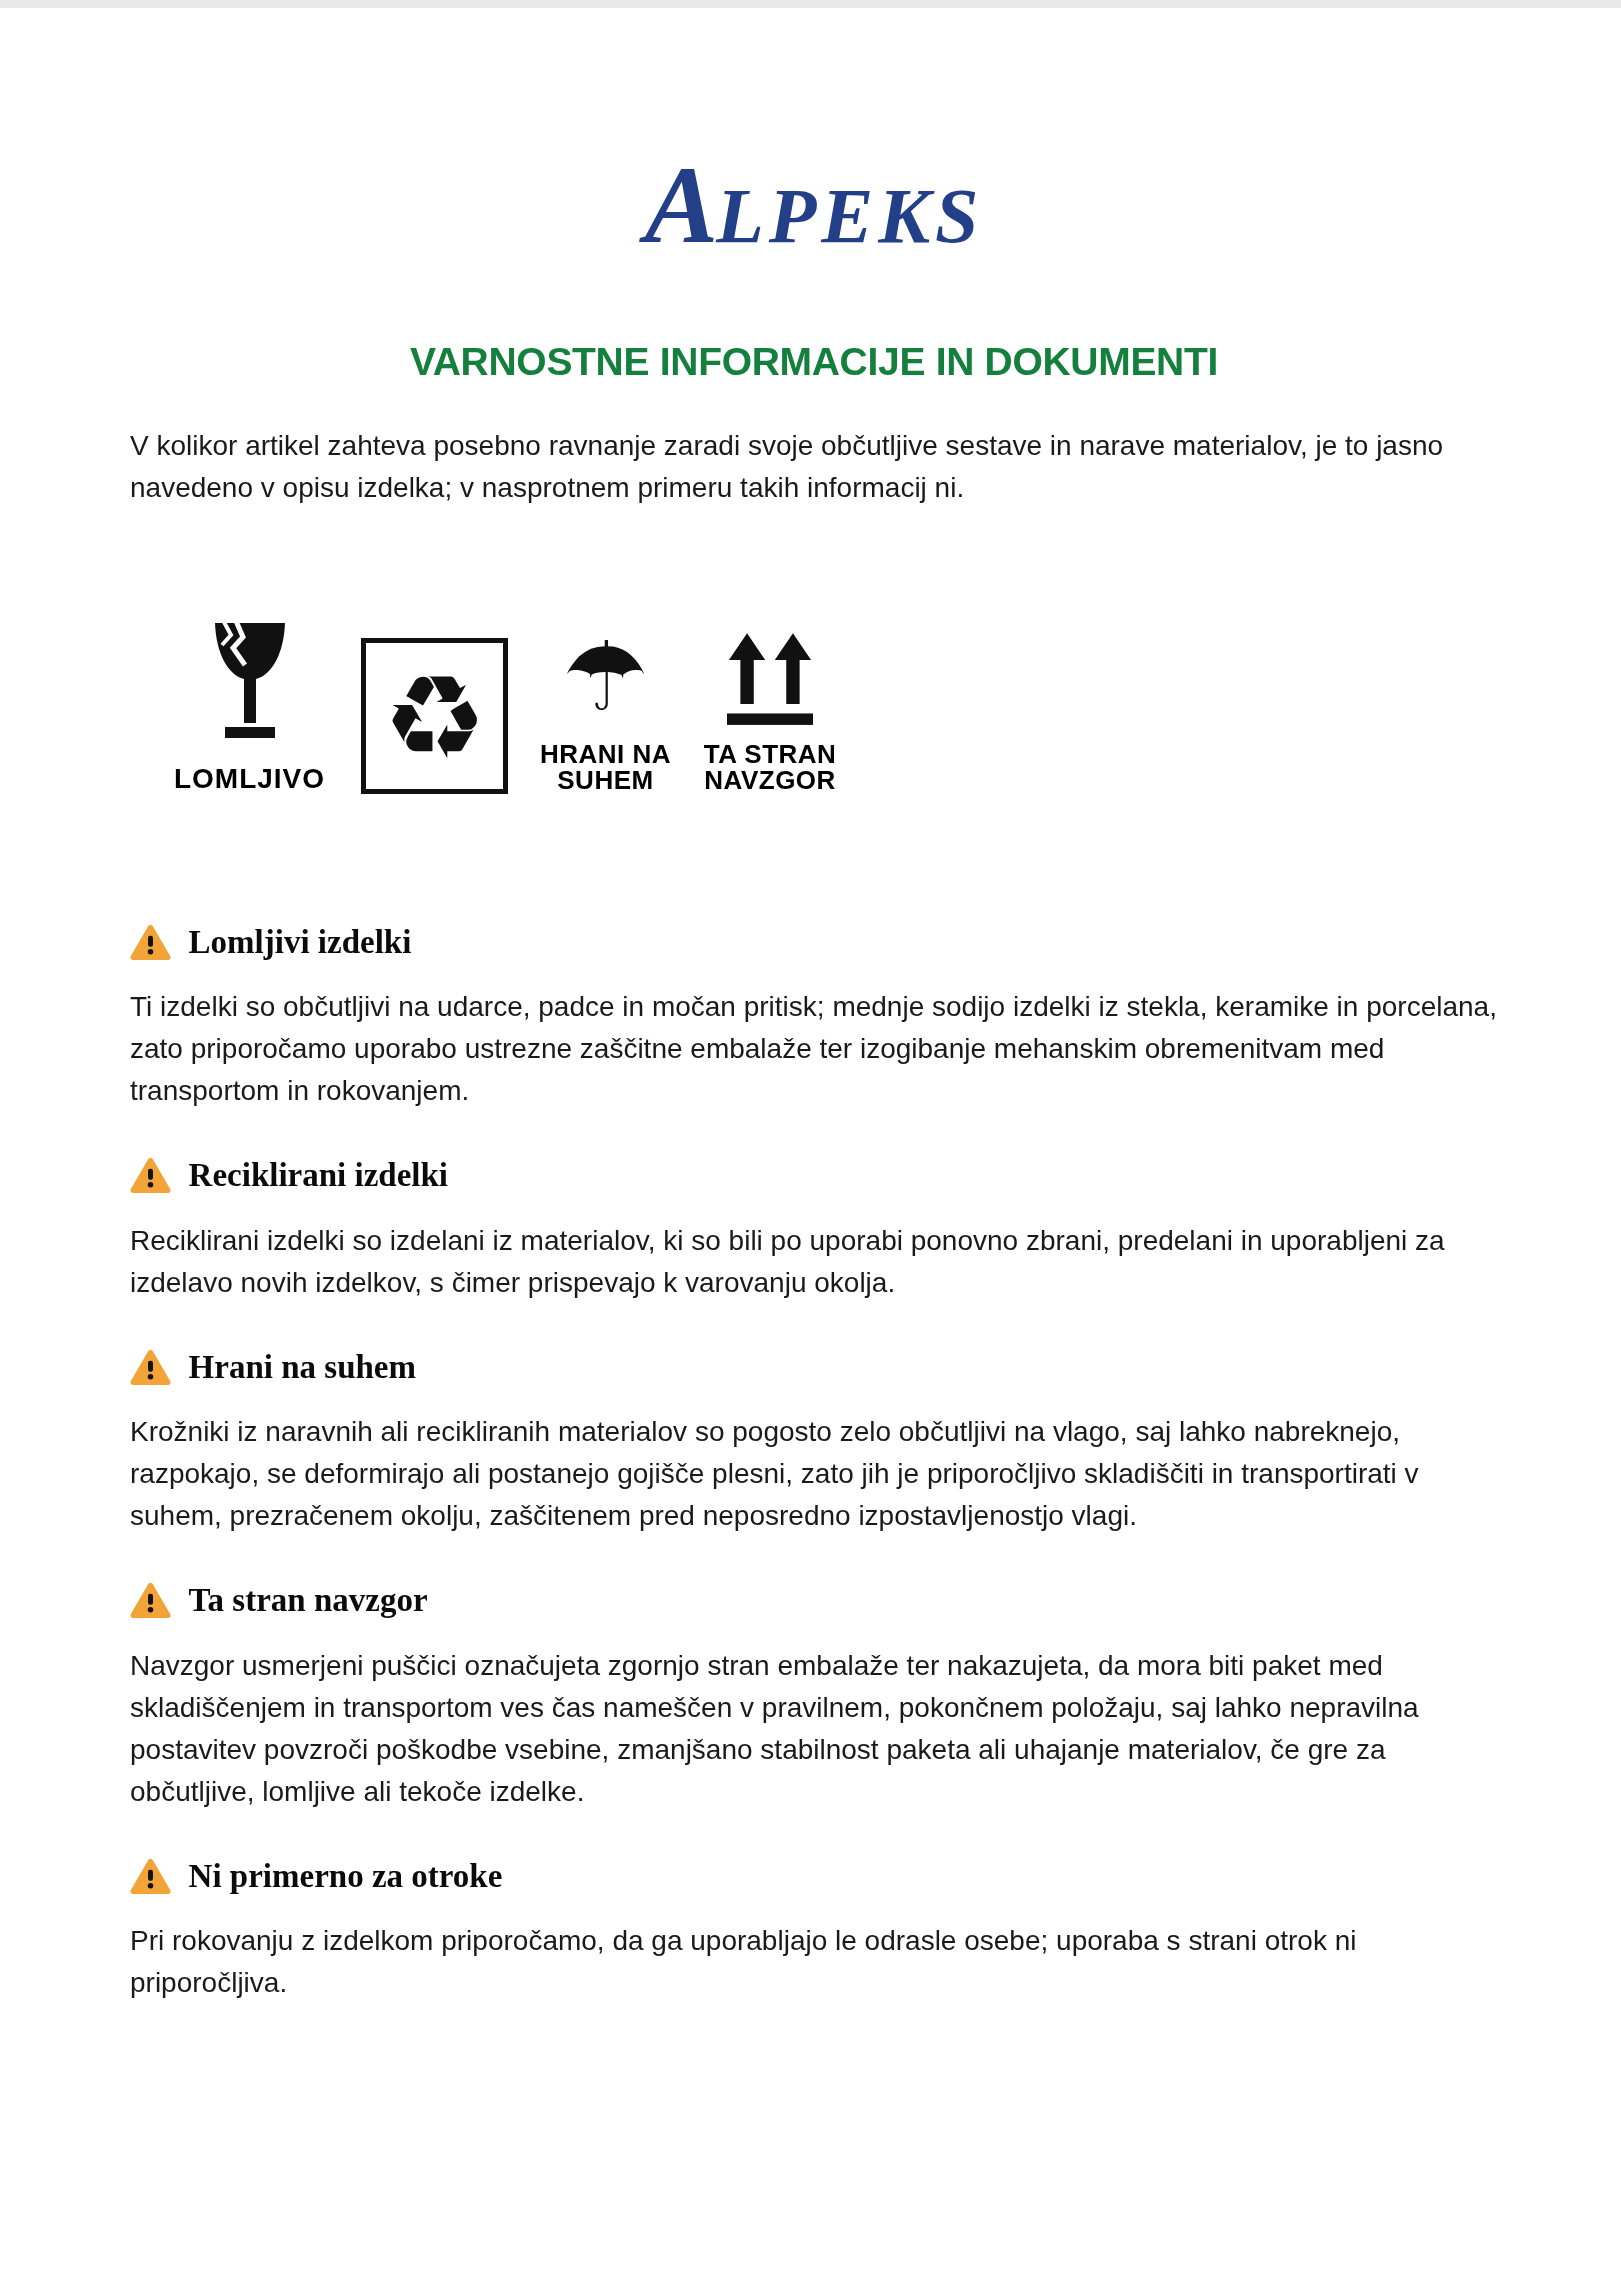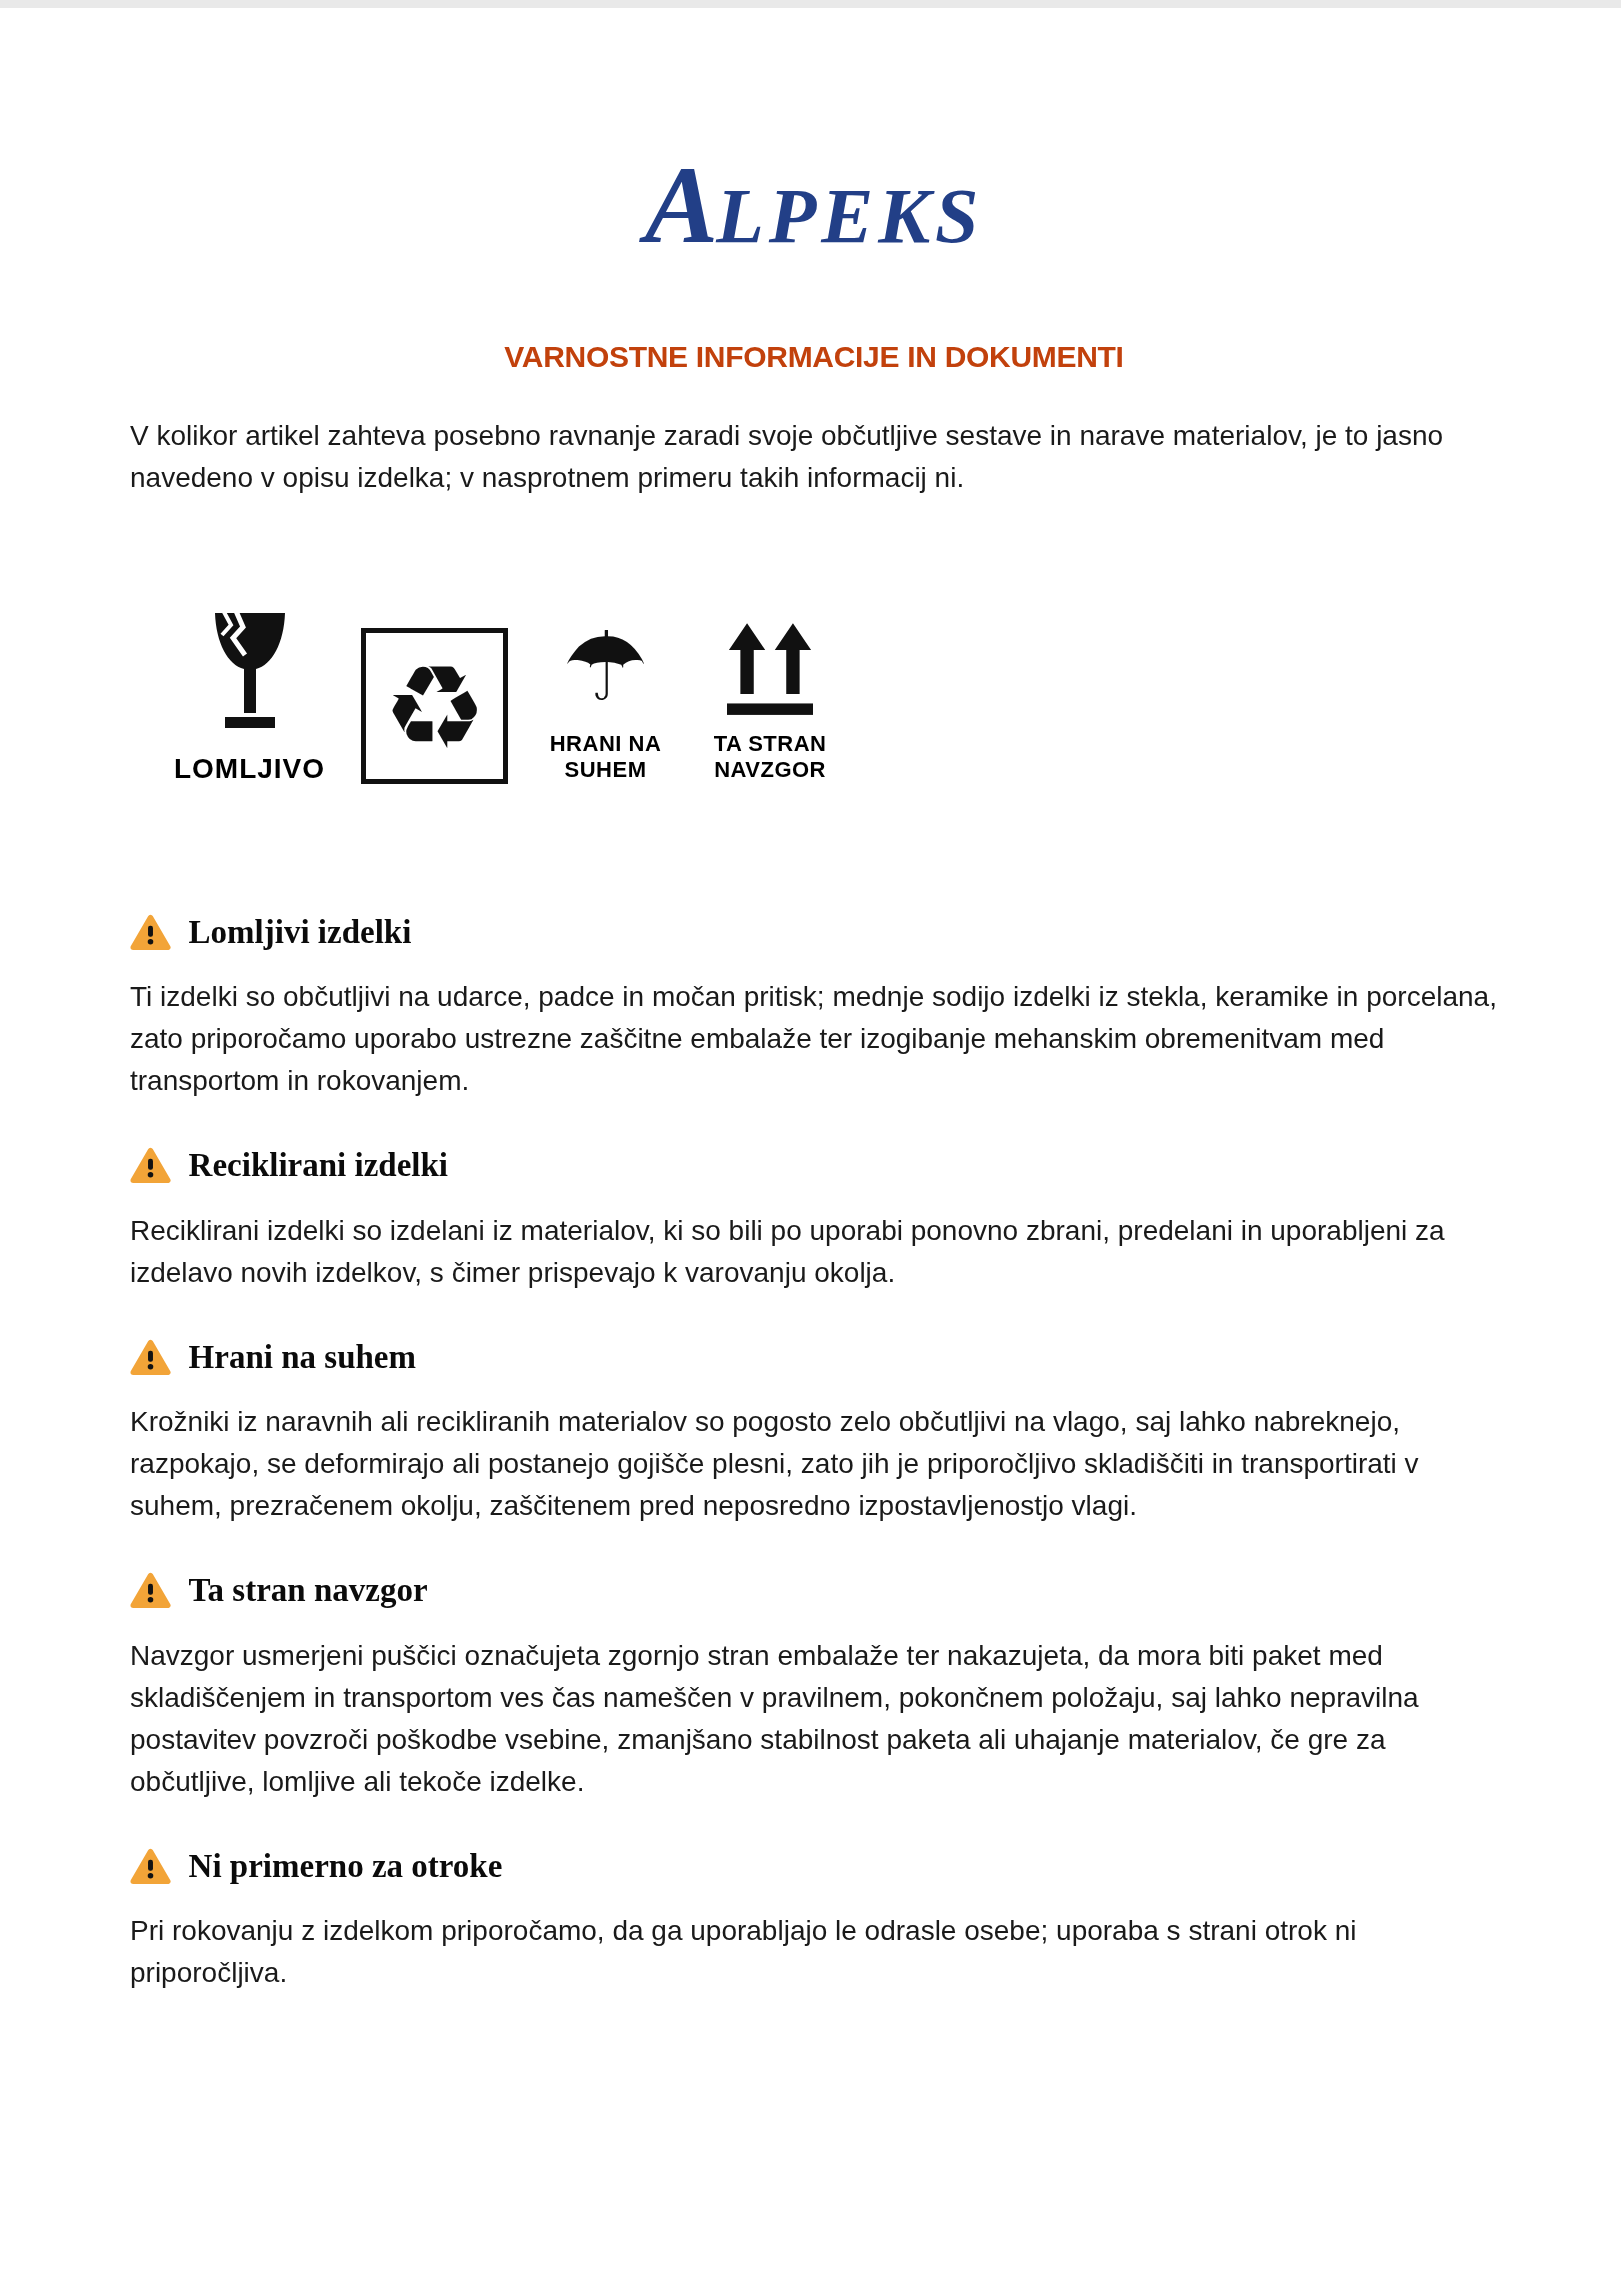--- a/index.html
+++ b/index.html
@@ -24,45 +24,45 @@
     font-weight:600;
     color:var(--logo-blue,#223F87);
     white-space:nowrap;
   }
   .logo-a{font-size:110px;letter-spacing:2px;margin-right:-3.9px;}
   .logo-rest{font-size:78px;letter-spacing:4.9px;}
   
   .doc-title{
     margin:49px 0 0 0;
     text-align:center;
-    font-size:30px;
+    font-size:39px;
     font-weight:700;
     letter-spacing:-0.3px;
-    color:#c2410c;
+    color:#15803d;
   }
   
   .intro{
     margin:41px 0 0 0;
     font-size:28px;
     line-height:42px;
     max-width:1372px;
   }
   
   .symbols-row{
     margin-top:112px;
     margin-left:51px;
     display:flex;
     align-items:flex-end;
   }
   .symbol{display:flex;flex-direction:column;align-items:center;}
   .symbol-fragile{width:137px;}
   .symbol-label{
     margin-top:15.7px;
     font-weight:700;
-    font-size:22px;
+    font-size:26px;
     line-height:26.5px;
     text-align:center;
     color:#000;
     letter-spacing:0.5px;
   }
   .symbol-label.lg{font-size:28px;line-height:31px;margin-top:17.6px;letter-spacing:1px;}
   .recycle-box{
     margin-left:43px;
     width:137px;height:146px;
     border:5.9px solid #111;

